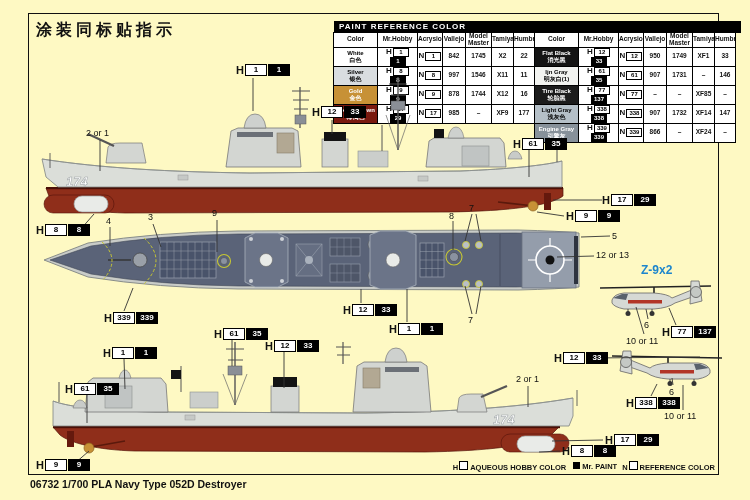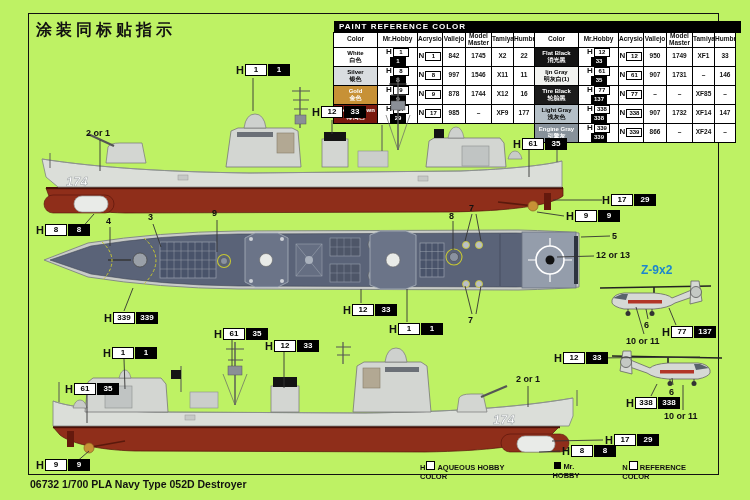--- a/index.html
+++ b/index.html
@@ -1,16 +1,16 @@
 <!DOCTYPE html>
 <html style="--accent-blue: #1d86cd; --hull-gray: #dbded9; --struct-gray: #d3d6d2; --hull-red: #8f2e1a; --hull-red-dark: #65190d; --boot-black: #4a0f06; --deck-blue: #5a6378; --deck-cell: #49536a; --helideck-gray: #949dab; --panel-tan: #b2a893; --gold: #c79136; --line-gray: #70757a;"><head>
 <meta charset="utf-8">
 <style>
   html,body{margin:0;padding:0;background:#fff;}
-  #sheet{position:relative;width:750px;height:500px;background:#bef264;overflow:hidden;
+  #sheet{position:relative;width:750px;height:500px;background:#fef9c3;overflow:hidden;
          font-family:"Liberation Sans",sans-serif;-webkit-font-smoothing:antialiased;}
   .abs{position:absolute;}
   #frame{left:28px;top:13px;width:689px;height:460px;border:1.6px solid #111;}
   
   #title-zh{left:36px;top:20px;font-size:16px;font-weight:bold;letter-spacing:4px;color:#111;}
   #title-en{left:36px;top:38px;font-size:15px;font-weight:bold;color:#111;}
   #footer{left:30px;top:478px;font-size:10.5px;font-weight:bold;color:#111;}
   
   #ptitle{left:334px;top:21px;width:402px;height:11px;background:#000;color:#fff;
           font-size:8px;font-weight:bold;letter-spacing:1px;padding:1px 0 0 5px;}
@@ -25,25 +25,25 @@
       color:#000;font-size:6px;line-height:7px;}
   .tk{display:inline-block;min-width:12px;padding:0 1px;border:0.9px solid #000;background:#000;
       color:#fff;font-size:6px;line-height:7px;margin-left:1px;}
   
   .hl{position:absolute;display:flex;align-items:center;white-space:nowrap;z-index:30;}
   .hp{font-size:11px;font-weight:bold;color:#111;margin-right:1px;}
   .hw{display:inline-block;min-width:16px;padding:0 2px;border:1.1px solid #000;background:#fff;
       color:#000;font-size:8px;font-weight:bold;line-height:10px;text-align:center;}
   .hk{display:inline-block;min-width:16px;padding:0 2px;border:1.1px solid #000;background:#000;
       color:#fff;font-size:8px;font-weight:bold;line-height:10px;text-align:center;margin-left:1px;}
-  .pl{position:absolute;font-size:9px;font-weight:bold;color:#111;white-space:nowrap;z-index:30;}
+  .pl{position:absolute;font-size:9px;font-weight:normal;color:#111;white-space:nowrap;z-index:30;}
   #heli-name{left:641px;top:263px;font-size:12px;font-weight:bold;z-index:30;}
   
-  #legend{left:420px;top:461px;width:295px;display:flex;align-items:center;gap:19px;
-          font-size:7.5px;font-weight:bold;color:#111;justify-content:center;z-index:30;}
+  #legend{left:420px;top:461px;width:295px;display:flex;align-items:center;gap:5px;
+          font-size:7.5px;font-weight:bold;color:#111;justify-content:flex-end;z-index:30;}
   .lg-open{display:inline-block;width:7px;height:7px;border:1px solid #000;background:#fff;margin:0 2px 0 1px;}
   .lg-solid{display:inline-block;width:7px;height:7px;background:#000;margin:0 2px;}
   svg{display:block;}
   #leaders{left:0;top:0;z-index:20;pointer-events:none;}
 </style>
 </head>
 <body>
 
 <div id="sheet">
 
@@ -527,19 +527,19 @@
   <div class="pl" style="left:644px;top:320px">6</div>
   <div class="pl" style="left:626px;top:336px">10 or 11</div>
   <div class="pl" style="left:669px;top:387px">6</div>
   <div class="pl" style="left:664px;top:411px">10 or 11</div>
   <div class="pl" style="left:516px;top:374px">2 or 1</div>
 
   <div id="heli-name" class="abs" style="color: rgb(29, 134, 205);">Z-9x2</div>
 
   <div id="legend" class="abs">
     <span><span>H</span><span class="lg-open"></span><span>AQUEOUS HOBBY COLOR</span></span>
-    <span><span class="lg-solid"></span><span>Mr. HOBBY</span></span>
+    <span><span class="lg-solid"></span><span>Mr. PAINT</span></span>
     <span><span>N</span><span class="lg-open"></span><span>REFERENCE COLOR</span></span>
   </div>
 
   <div id="footer" class="abs">06732 1/700 PLA Navy Type 052D Destroyer</div>
 
 </div>
 
 </body></html>

